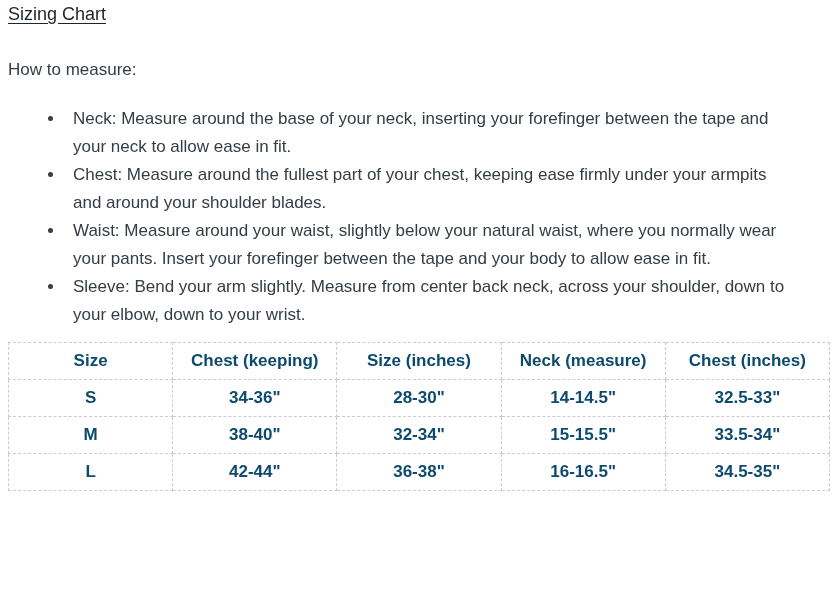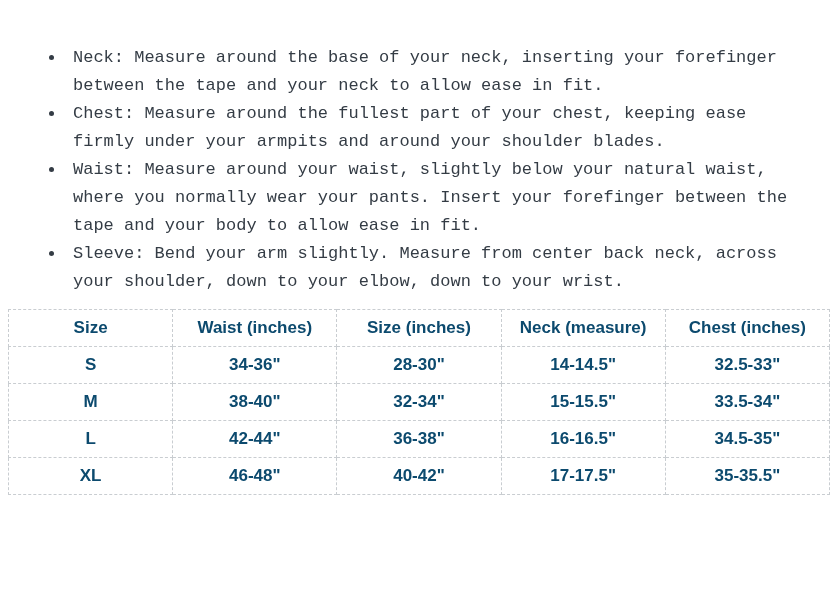--- a/index.html
+++ b/index.html
@@ -24,24 +24,23 @@
     text-underline-offset: 3px;
     margin: 2px 0 0 0;
     display: inline-block;
   }
   .intro {
     font-size: 17px;
     margin: 35px 0 0 0;
     color: #343c45;
   }
   ul.instructions {
-    margin: 42px 0 0 0;
+    margin: 25px 0 0 0;
     padding: 0 0 0 57px;
     list-style: disc;
-    font-family: Liberation Mono, monospace;
   }
   ul.instructions li {
     font-size: 17px;
     line-height: 28px;
     color: #343c45;
     padding-left: 8px;
     max-width: 720px;
   }
   table.sizing {
     border-collapse: collapse;
@@ -61,41 +60,43 @@
     color: #0c4a6e;
     padding: 0;
   }
   table.sizing col { width: 20%; }
 </style>
 </head>
 <body>
 
 <div class="page">
 
+  <span class="title">Sizing Chart</span>
 
+  <p class="intro">How to measure:</p>
 
   <ul class="instructions">
     <li>Neck: Measure around the base of your neck, inserting your forefinger between the tape and your neck to allow ease in fit.</li>
     <li>Chest: Measure around the fullest part of your chest, keeping ease firmly under your armpits and around your shoulder blades.</li>
     <li>Waist: Measure around your waist, slightly below your natural waist, where you normally wear your pants. Insert your forefinger between the tape and your body to allow ease in fit.</li>
     <li>Sleeve: Bend your arm slightly. Measure from center back neck, across your shoulder, down to your elbow, down to your wrist.</li>
   </ul>
 
   <table class="sizing">
     <colgroup>
         <col>
         <col>
         <col>
         <col>
         <col>
       </colgroup>
     <thead>
       <tr>
         <th>Size</th>
-        <th>Waist (inches)</th>
+        <th>Chest (keeping)</th>
         <th>Size (inches)</th>
         <th>Neck (measure)</th>
         <th>Chest (inches)</th>
       </tr>
     </thead>
     <tbody>
       <tr>
         <td>S</td>
         <td>34-36"</td>
         <td>28-30"</td>
@@ -109,23 +110,16 @@
         <td>15-15.5"</td>
         <td>33.5-34"</td>
       </tr>
       <tr>
         <td>L</td>
         <td>42-44"</td>
         <td>36-38"</td>
         <td>16-16.5"</td>
         <td>34.5-35"</td>
       </tr>
-      <tr>
-        <td>XL</td>
-        <td>46-48"</td>
-        <td>40-42"</td>
-        <td>17-17.5"</td>
-        <td>35-35.5"</td>
-      </tr>
     </tbody>
   </table>
 
 </div>
 
 </body></html>

